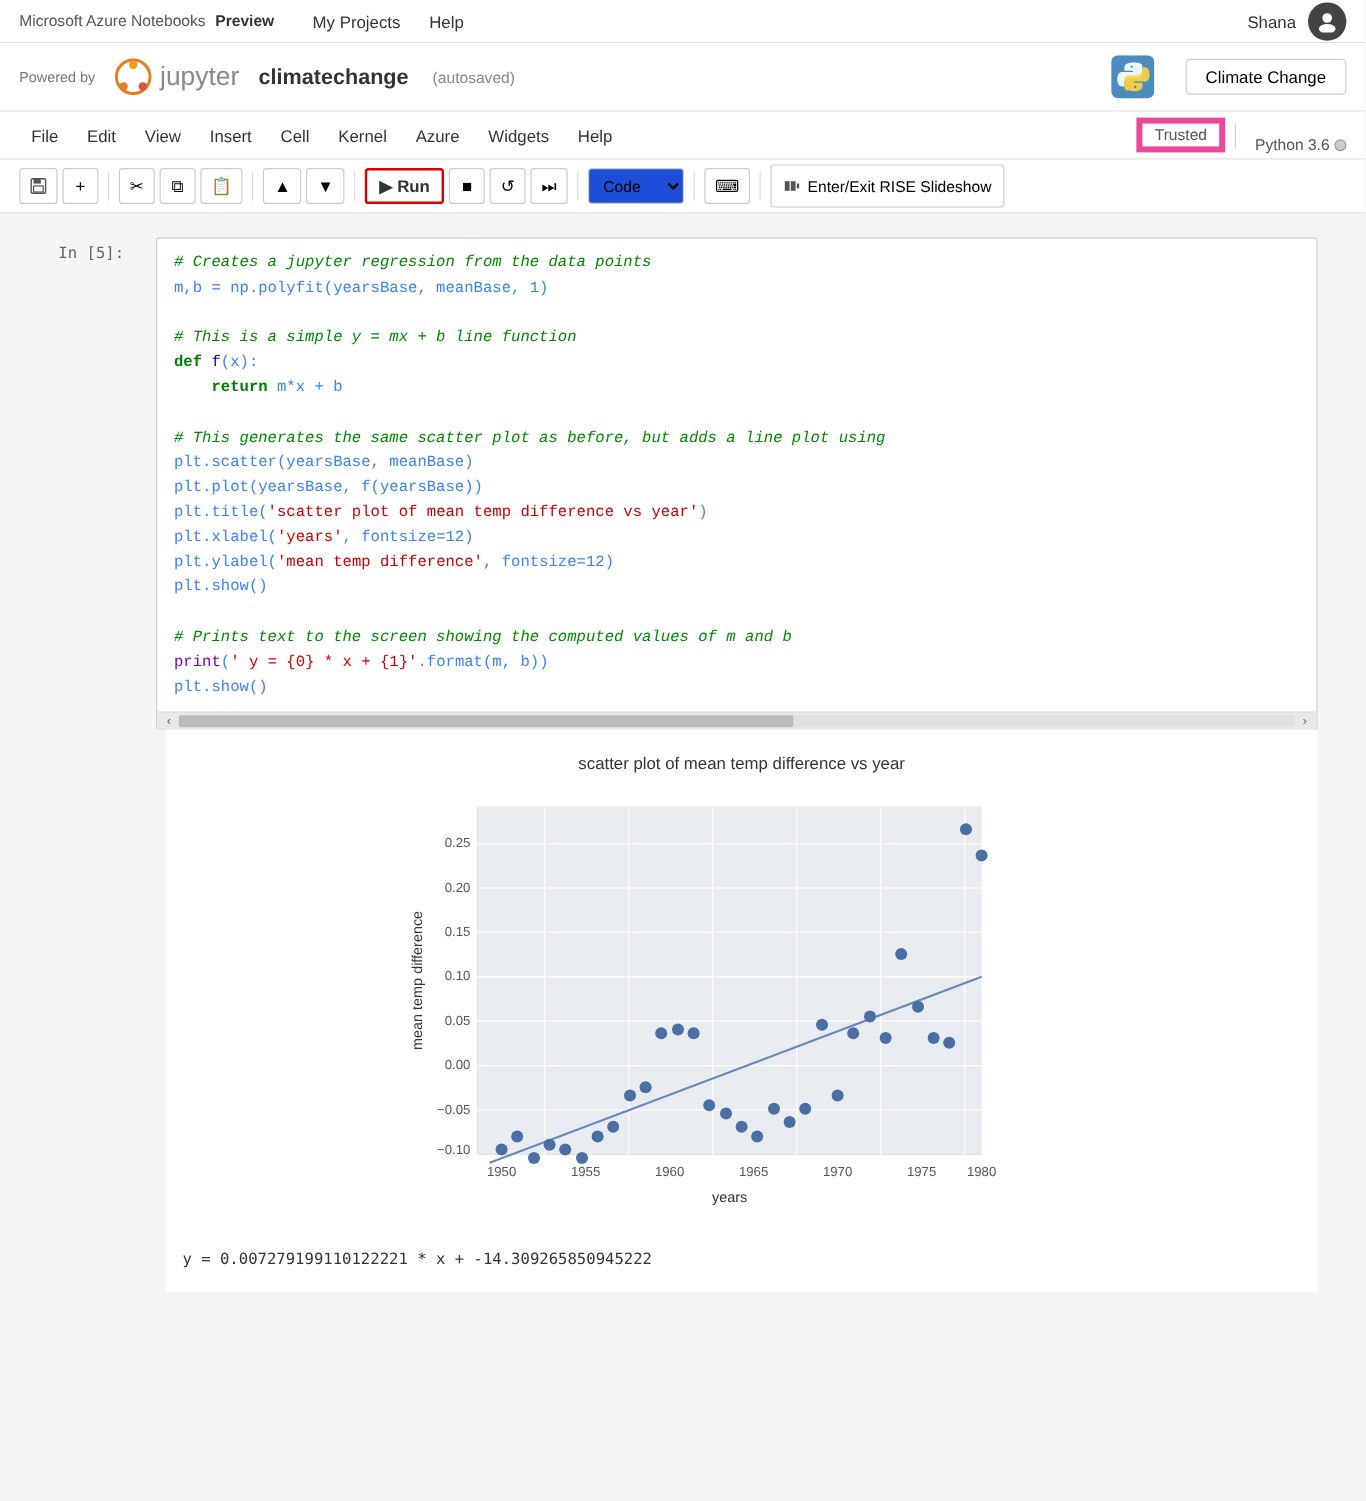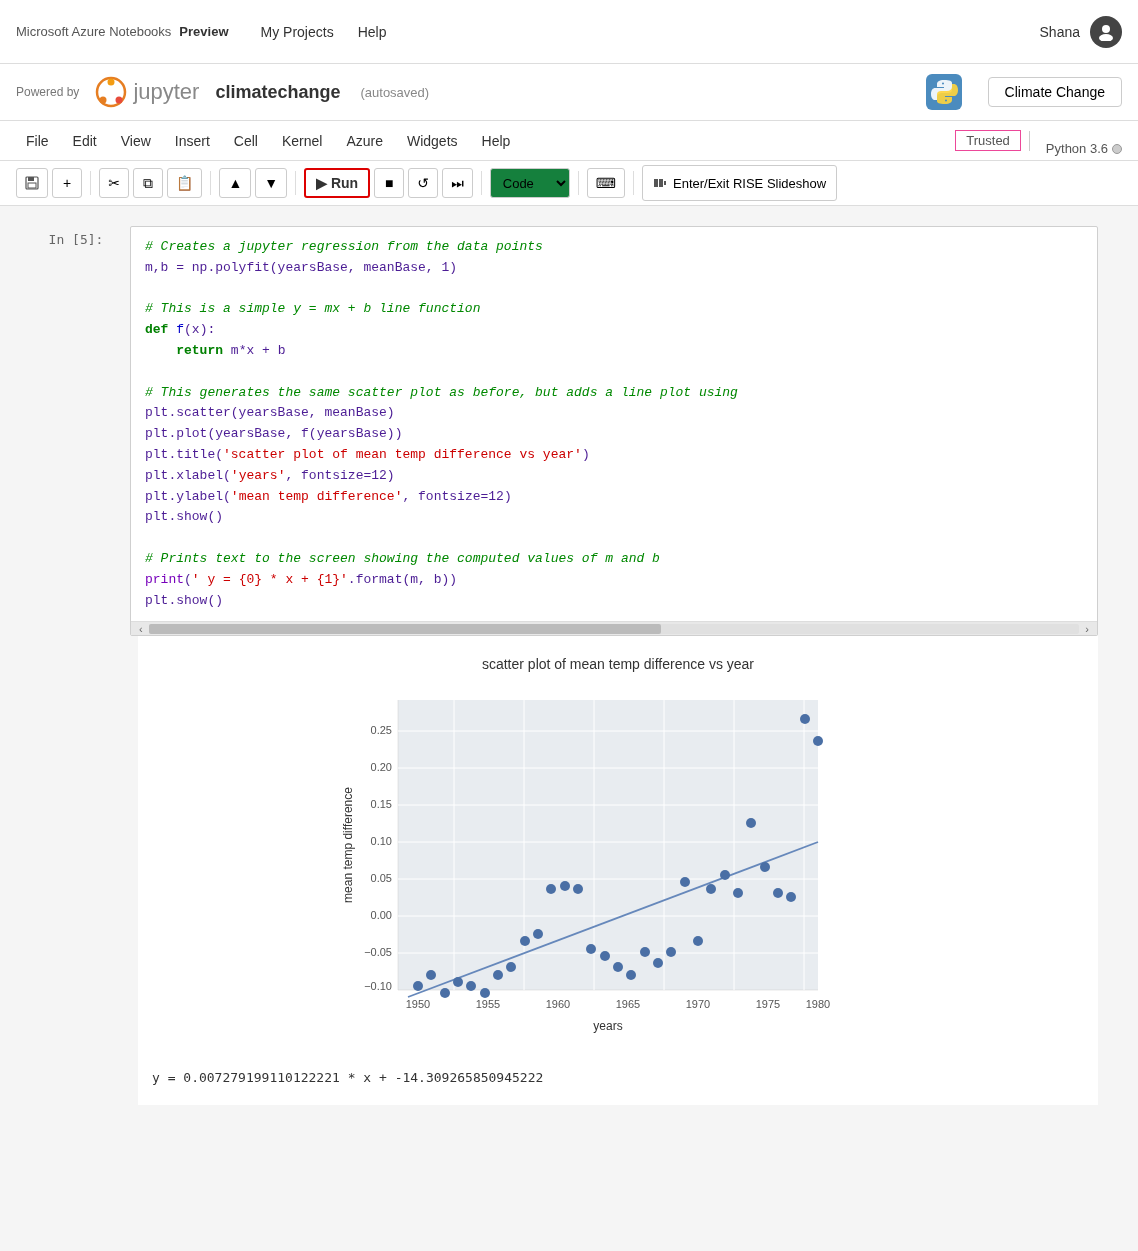--- a/index.html
+++ b/index.html
@@ -10,21 +10,21 @@
       color: #333;
     }
 
     
     .top-nav {
       background: #fff;
       border-bottom: 1px solid #ddd;
       display: flex;
       align-items: center;
       padding: 0 16px;
-      height: 64px;
+      height: 36px;
     }
     .top-nav-brand {
       font-size: 13px;
       color: #555;
       margin-right: 8px;
     }
     .top-nav-preview {
       font-size: 13px;
       font-weight: 600;
       color: #333;
@@ -114,21 +114,21 @@
       gap: 4px;
     }
     .menu-item {
       padding: 4px 10px;
       font-size: 14px;
       cursor: pointer;
       color: #333;
     }
     .trusted-badge {
       margin-left: auto;
-      border: 1px solid #ec4899;
+      border: 5px solid #ec4899;
       padding: 2px 10px;
       font-size: 13px;
       color: #555;
     }
     .python-version {
       font-size: 13px;
       color: #555;
       margin-left: 8px;
       display: flex;
       align-items: center;
@@ -173,21 +173,21 @@
       border-radius: 3px;
       cursor: pointer;
       font-size: 14px;
       font-weight: 600;
       color: #333;
       display: flex; align-items: center; gap: 4px;
       height: 30px;
     }
     .cell-type-select {
       border: 1px solid #ccc;
-      background: #15803d;
+      background: #1d4ed8;
       padding: 3px 8px;
       border-radius: 3px;
       font-size: 13px;
       height: 30px;
       min-width: 80px;
       cursor: pointer;
     }
     .rise-btn {
       border: 1px solid #ccc;
       background: #fff;
@@ -249,21 +249,21 @@
       color: #666;
       cursor: pointer;
       padding: 0 6px;
     }
 
     
     .c-comment { color: #008800; font-style: italic; }
     .c-keyword { color: #008000; font-weight: bold; }
     .c-string { color: #cc0000; }
     .c-function { color: #0000cc; }
-    .c-default { color: #4c1d95; }
+    .c-default { color: #3b82f6; }
     .c-purple { color: #7700bb; }
 
     
     .output-cell {
       display: flex;
       gap: 10px;
       margin-top: 0;
     }
     .output-content {
       flex: 1;

